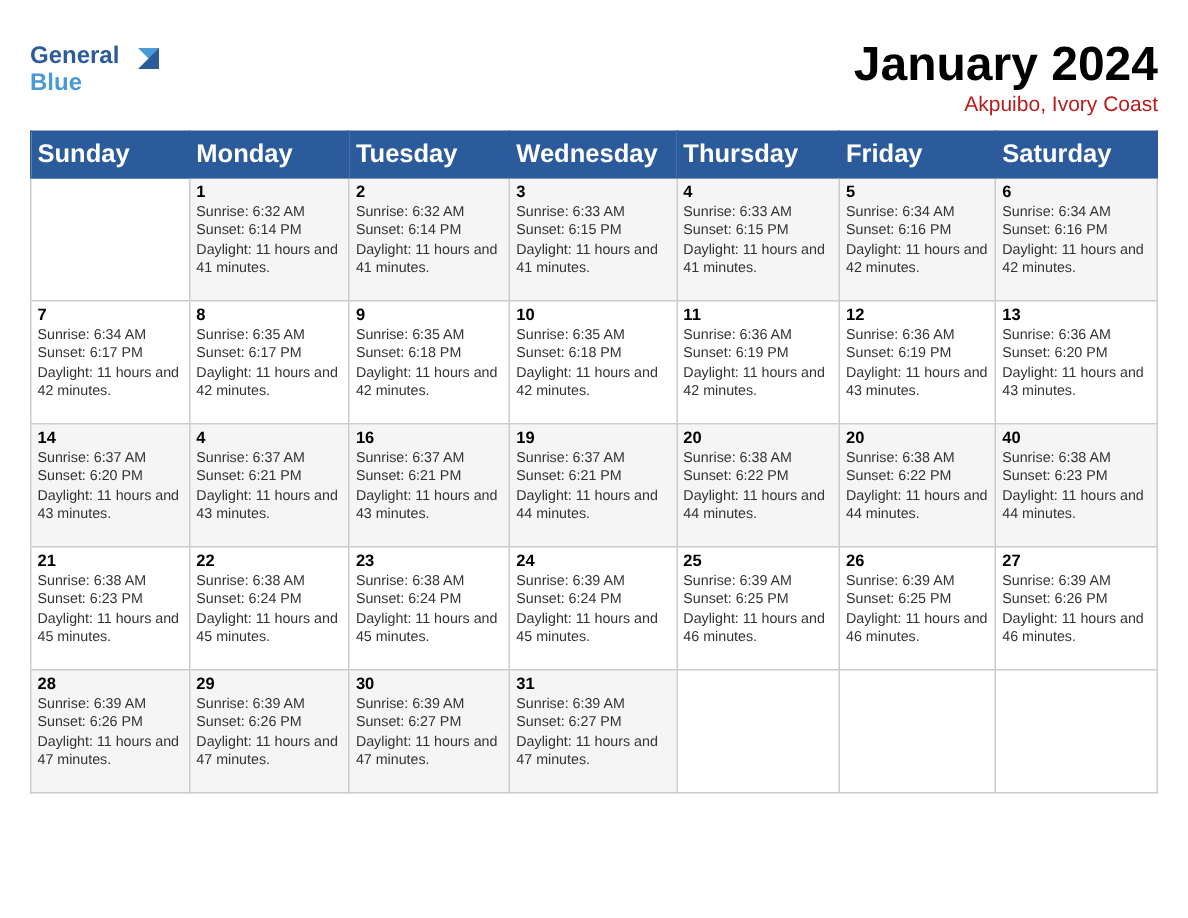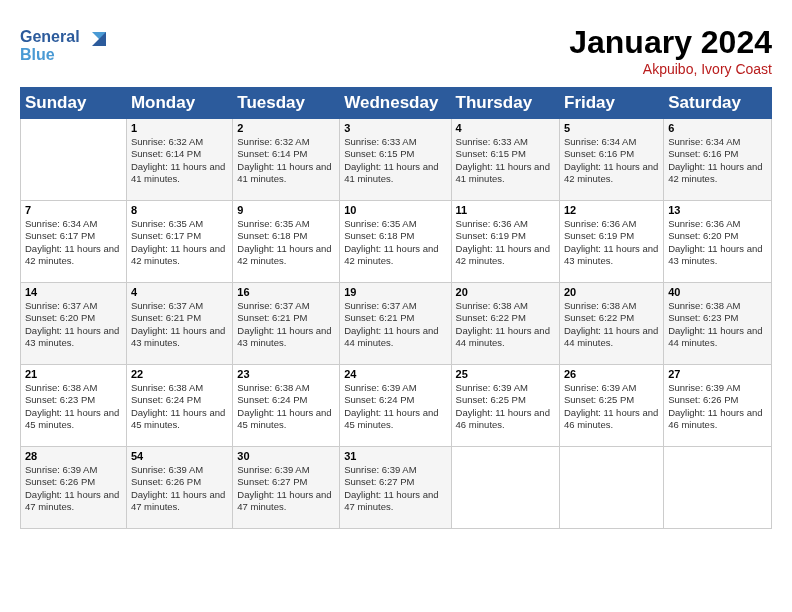--- a/index.html
+++ b/index.html
@@ -234,21 +234,21 @@
             <span class="cell-date">27</span>
             <div class="cell-info">Sunrise: 6:39 AM<br>Sunset: 6:26 PM<br>Daylight: 11 hours and 46 minutes.</div>
           </td>
         </tr>
         <tr>
           <td>
             <span class="cell-date">28</span>
             <div class="cell-info">Sunrise: 6:39 AM<br>Sunset: 6:26 PM<br>Daylight: 11 hours and 47 minutes.</div>
           </td>
           <td>
-            <span class="cell-date">54</span>
+            <span class="cell-date">29</span>
             <div class="cell-info">Sunrise: 6:39 AM<br>Sunset: 6:26 PM<br>Daylight: 11 hours and 47 minutes.</div>
           </td>
           <td>
             <span class="cell-date">30</span>
             <div class="cell-info">Sunrise: 6:39 AM<br>Sunset: 6:27 PM<br>Daylight: 11 hours and 47 minutes.</div>
           </td>
           <td>
             <span class="cell-date">31</span>
             <div class="cell-info">Sunrise: 6:39 AM<br>Sunset: 6:27 PM<br>Daylight: 11 hours and 47 minutes.</div>
           </td>

